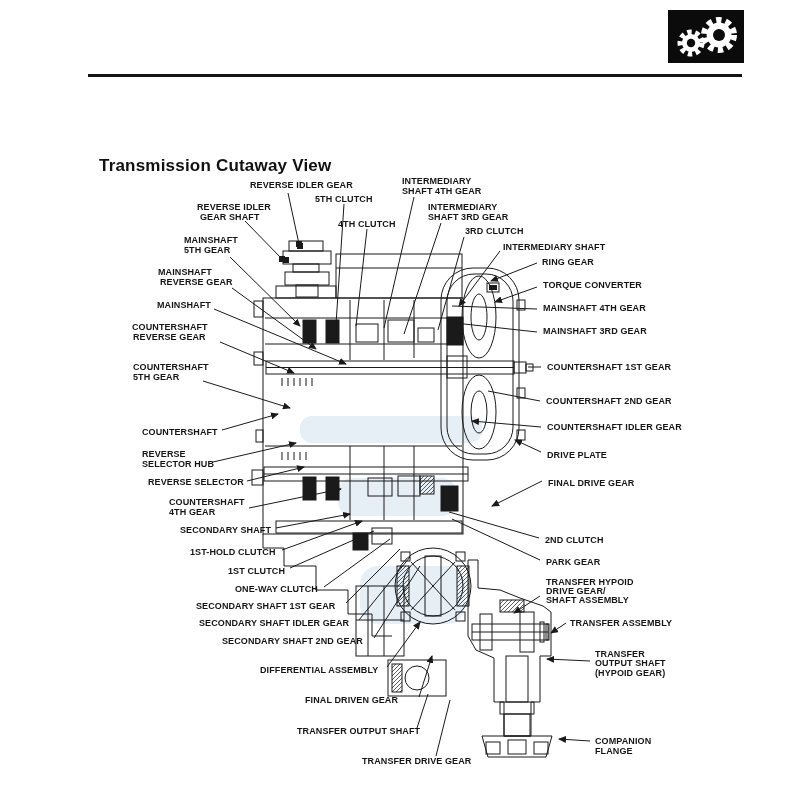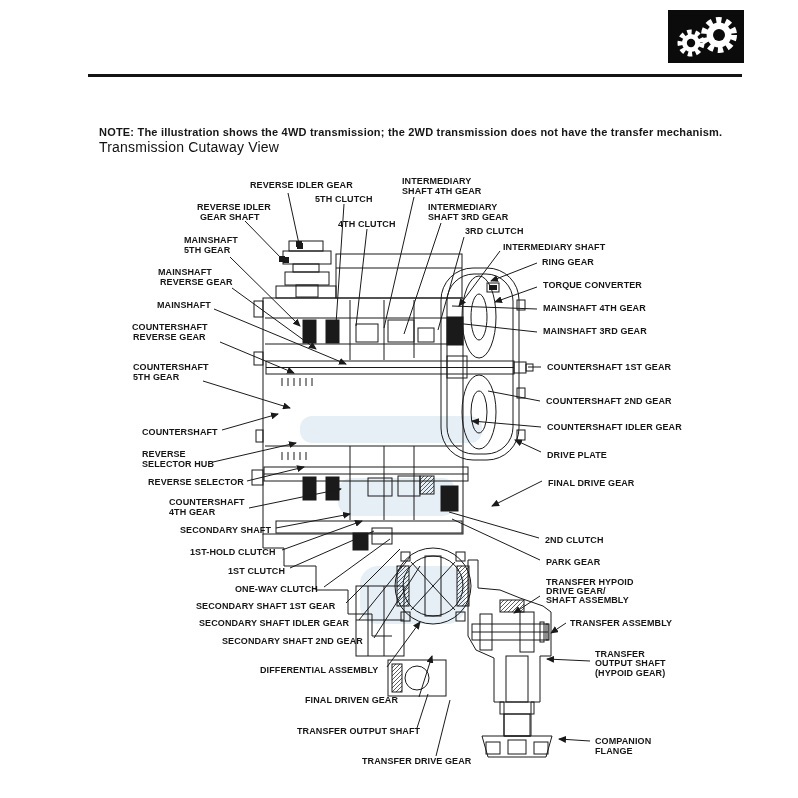--- a/index.html
+++ b/index.html
@@ -2,21 +2,21 @@
 <html><head>
 <meta charset="utf-8">
 <style>
   html,body{margin:0;padding:0;background:#fff;}
   #page{position:relative;width:798px;height:798px;background:#ffffff;overflow:hidden;
         font-family:"Liberation Sans","DejaVu Sans",sans-serif;color:#1a1a1a;}
   #gear-box{position:absolute;left:668px;top:10px;width:76px;height:53px;background:#0b0b0b;}
   #top-rule{position:absolute;left:88px;top:74px;width:654px;height:3px;background:#141414;}
   #note-line{position:absolute;left:99px;top:126px;width:640px;font-size:11px;font-weight:600;
              letter-spacing:0.2px;color:#161616;}
-  #cutaway-title{position:absolute;left:99px;top:139px;font-size:14px;font-weight:normal;
+  #cutaway-title{position:absolute;left:99px;top:156px;font-size:17px;font-weight:bold;
                  letter-spacing:0.2px;color:#111;}
   svg text{font-family:"Liberation Sans","DejaVu Sans",sans-serif;font-size:9px;font-weight:bold;
            fill:#151515;letter-spacing:0.1px;}
 </style>
 </head>
 <body>
 
 <div id="page">
 
   <div id="gear-box">
@@ -28,21 +28,20 @@
       </g>
       <g>
         <circle cx="51" cy="25" r="14.5" fill="none" stroke="#fff" stroke-width="7" stroke-dasharray="5.2 4.1"></circle>
         <circle cx="51" cy="25" r="12.4" fill="#fff"></circle>
         <circle cx="51" cy="25" r="6" fill="#0b0b0b"></circle>
       </g>
     </svg>
   </div>
 
   <div id="top-rule"></div>
-  <div id="note-line">NOTE: The illustration shows the 4WD transmission; the 2WD transmission does not have the transfer mechanism.</div>
   <div id="cutaway-title">Transmission Cutaway View</div>
 
   <svg width="798" height="798" viewBox="0 0 798 798" style="position:absolute;left:0;top:0;">
     <defs>
       <marker id="arr" markerWidth="8" markerHeight="7" refX="7" refY="3.5" orient="auto">
         <path d="M0,0 L8,3.5 L0,7 Z" fill="#1a1a1a"></path>
       </marker>
       <pattern id="hatch" width="4" height="4" patternUnits="userSpaceOnUse">
         <path d="M0,4 L4,0" stroke="#1a1a1a" stroke-width="0.7"></path>
       </pattern>

